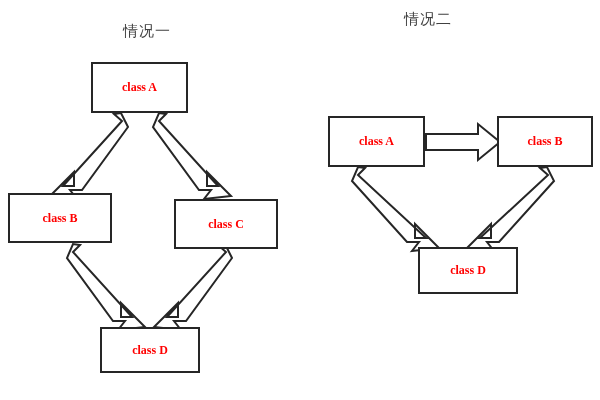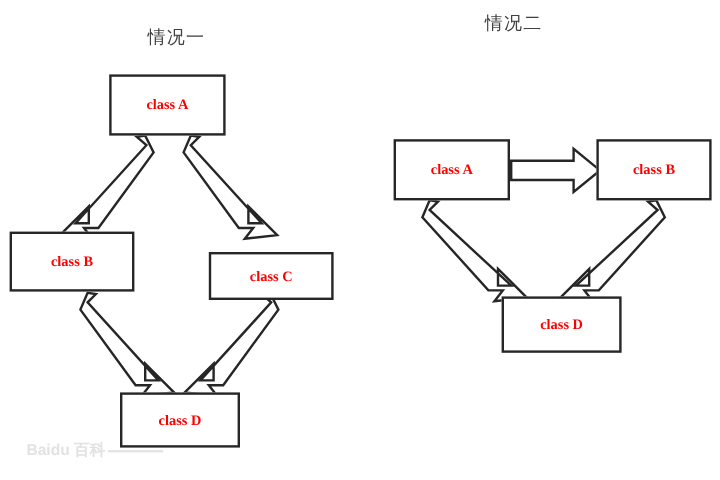--- a/index.html
+++ b/index.html
@@ -105,37 +105,34 @@
   <div class="diagram-title" style="left:404px; top:10px;">情况二</div>
 
   <div class="class-box" style="left:91px; top:62px; width:97px; height:51px;">
     <span class="class-label">class A</span>
   </div>
 
   <div class="class-box" style="left:8px; top:193px; width:104px; height:50px;">
     <span class="class-label">class B</span>
   </div>
 
-  <div class="class-box" style="left:174px; top:210px; width:104px; height:40px;">
+  <div class="class-box" style="left:174px; top:199px; width:104px; height:50px;">
     <span class="class-label">class C</span>
   </div>
 
   <div class="class-box" style="left:100px; top:327px; width:100px; height:46px;">
     <span class="class-label">class D</span>
   </div>
 
   <div class="class-box" style="left:328px; top:116px; width:97px; height:51px;">
     <span class="class-label">class A</span>
   </div>
 
   <div class="class-box" style="left:497px; top:116px; width:96px; height:51px;">
     <span class="class-label">class B</span>
   </div>
 
   <div class="class-box" style="left:418px; top:247px; width:100px; height:47px;">
     <span class="class-label">class D</span>
   </div>
 
-  <div class="watermark">
-    <span>Baidu 百科</span><span class="wm-rule"></span>
-  </div>
 
 </div>
 
 </body></html>

